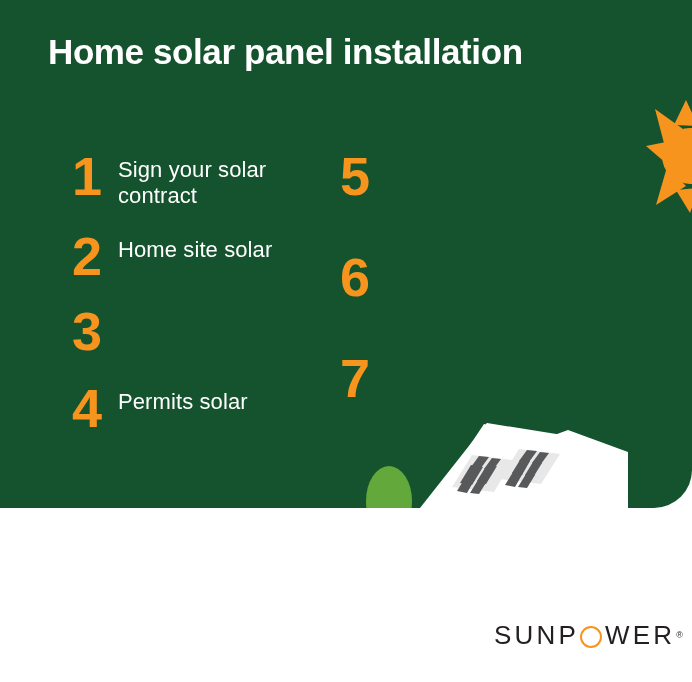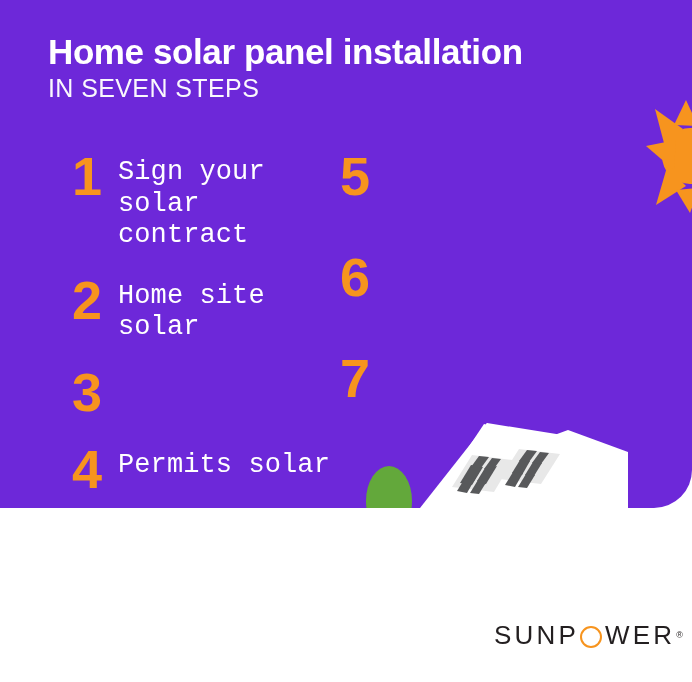--- a/index.html
+++ b/index.html
@@ -19,21 +19,21 @@
     background: #ffffff;
     overflow: hidden;
   }
   
   .blue-panel {
     position: absolute;
     left: 0;
     top: 0;
     width: 692px;
     height: 508px;
-    background: #6d28d9;
+    background: #14532d;
     border-bottom-right-radius: 38px;
     overflow: hidden;
   }
   
   .heading {
     position: absolute;
     left: 48px;
     top: 33px;
     width: 600px;
   }
@@ -73,26 +73,25 @@
     color: #f7941e;
     font-size: 54px;
     font-weight: bold;
     line-height: 0.98;
     min-width: 46px;
     flex: 0 0 auto;
     letter-spacing: -1px;
   }
   .step-label {
     color: #ffffff;
-    font-size: 27px;
+    font-size: 22px;
     font-weight: 300;
     line-height: 1.17;
     padding-top: 7px;
     letter-spacing: 0.1px;
-    font-family: Liberation Mono, monospace;
   }
   .steps-col.left .step:nth-child(1)  { margin-bottom: 22px; }
   .steps-col.left .step:nth-child(2)  { margin-bottom: 22px; }
   .steps-col.left .step:nth-child(3)  { margin-bottom: 24px; }
   .steps-col.right .step { margin-bottom: 48px; }
 
   
   .scene {
     position: absolute;
     left: 0;
@@ -232,21 +231,20 @@
         <path d="M82,574 L84,588 L89,588 L88,574 Z"></path>
         <path d="M92,575 L96,586 L101,585 L98,575 Z"></path>
         <path d="M106,574 L109,587 L114,586 L111,574 Z"></path>
         <path d="M114,572 L121,582 L125,579 L118,571 Z"></path>
       </g>
 
     </svg>
 
     <div class="heading">
       <span class="title-main">Home solar panel installation</span>
-      <span class="title-sub">IN SEVEN STEPS</span>
     </div>
 
     <div class="steps-col left">
       <div class="step">
         <span class="step-num">1</span>
         <span class="step-label">Sign your solar contract</span>
       </div>
       <div class="step">
         <span class="step-num">2</span>
         <span class="step-label">Home site solar</span>

